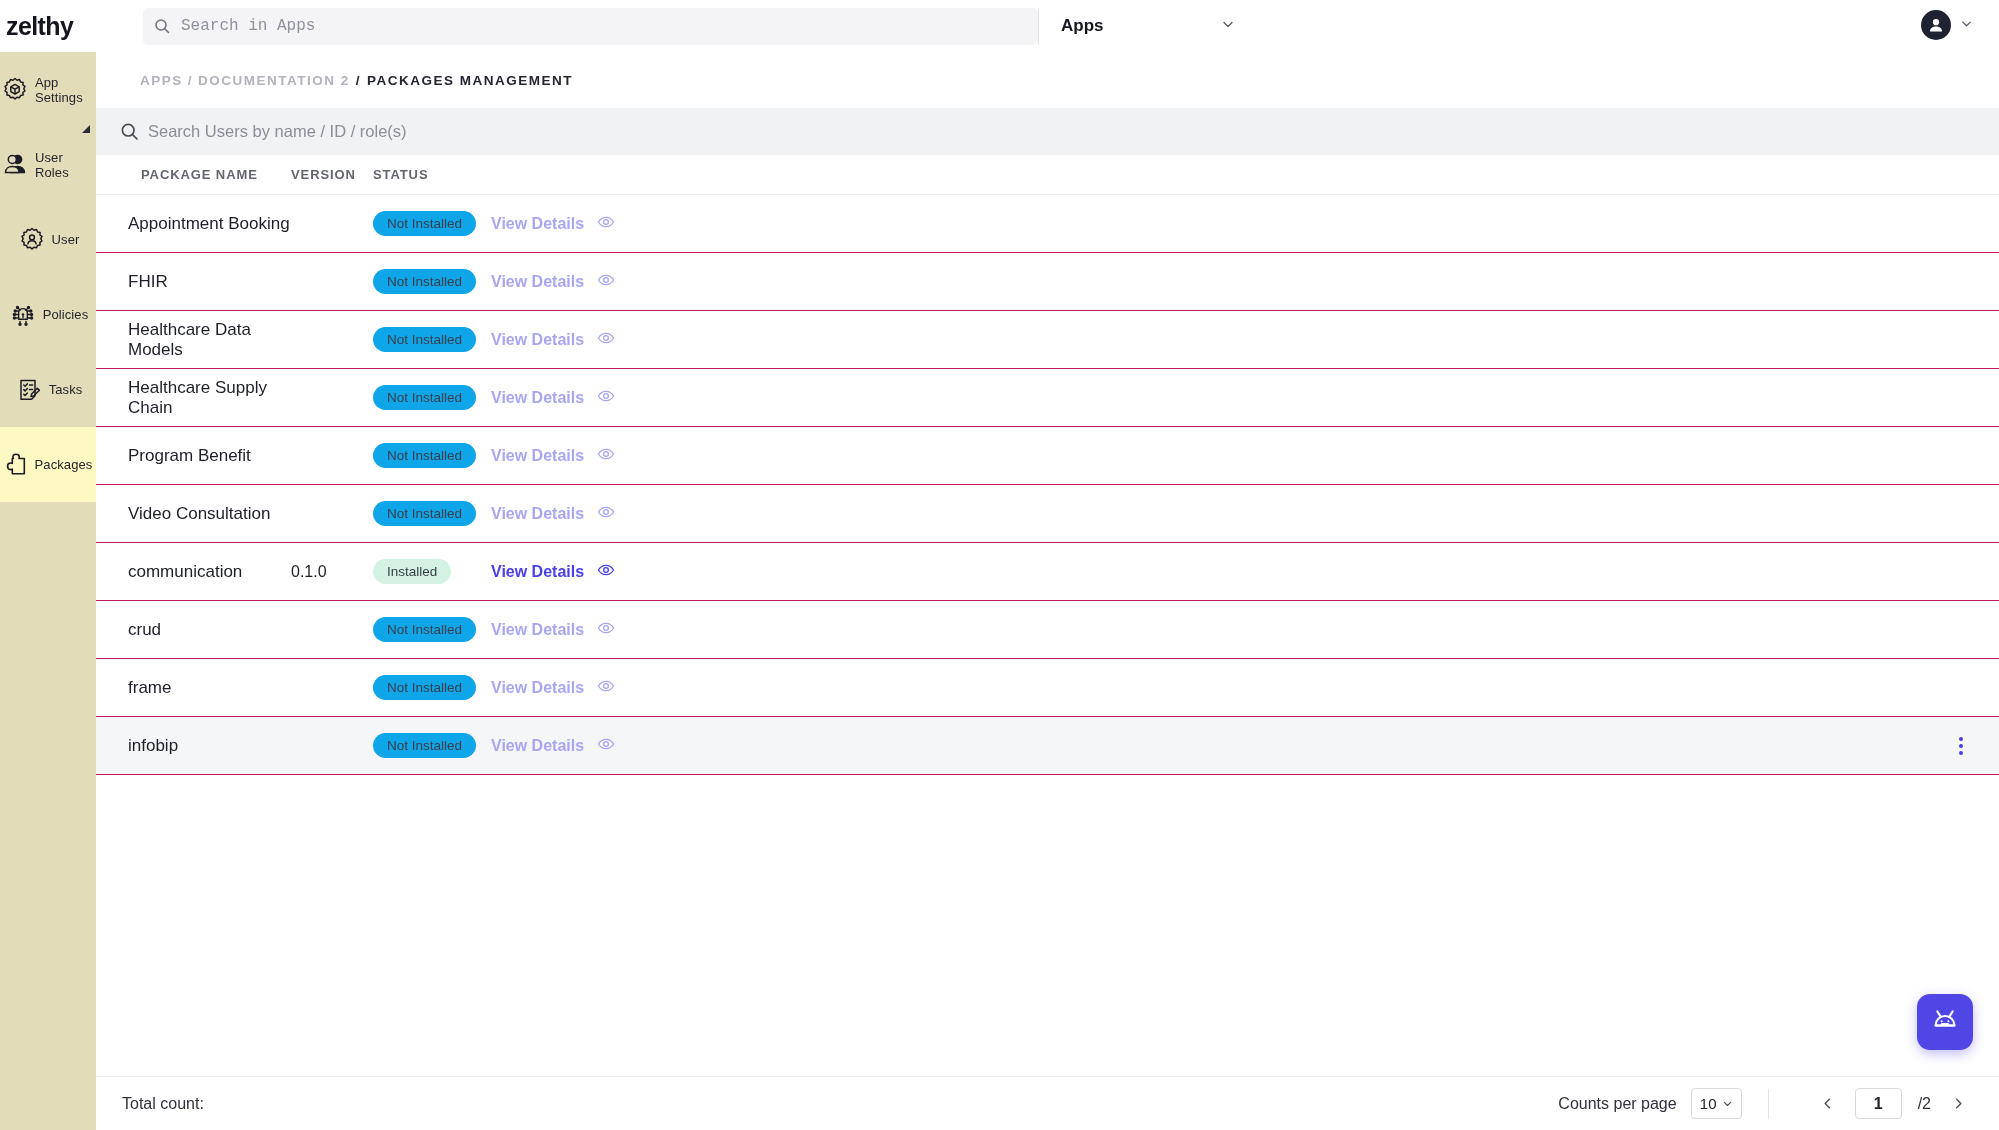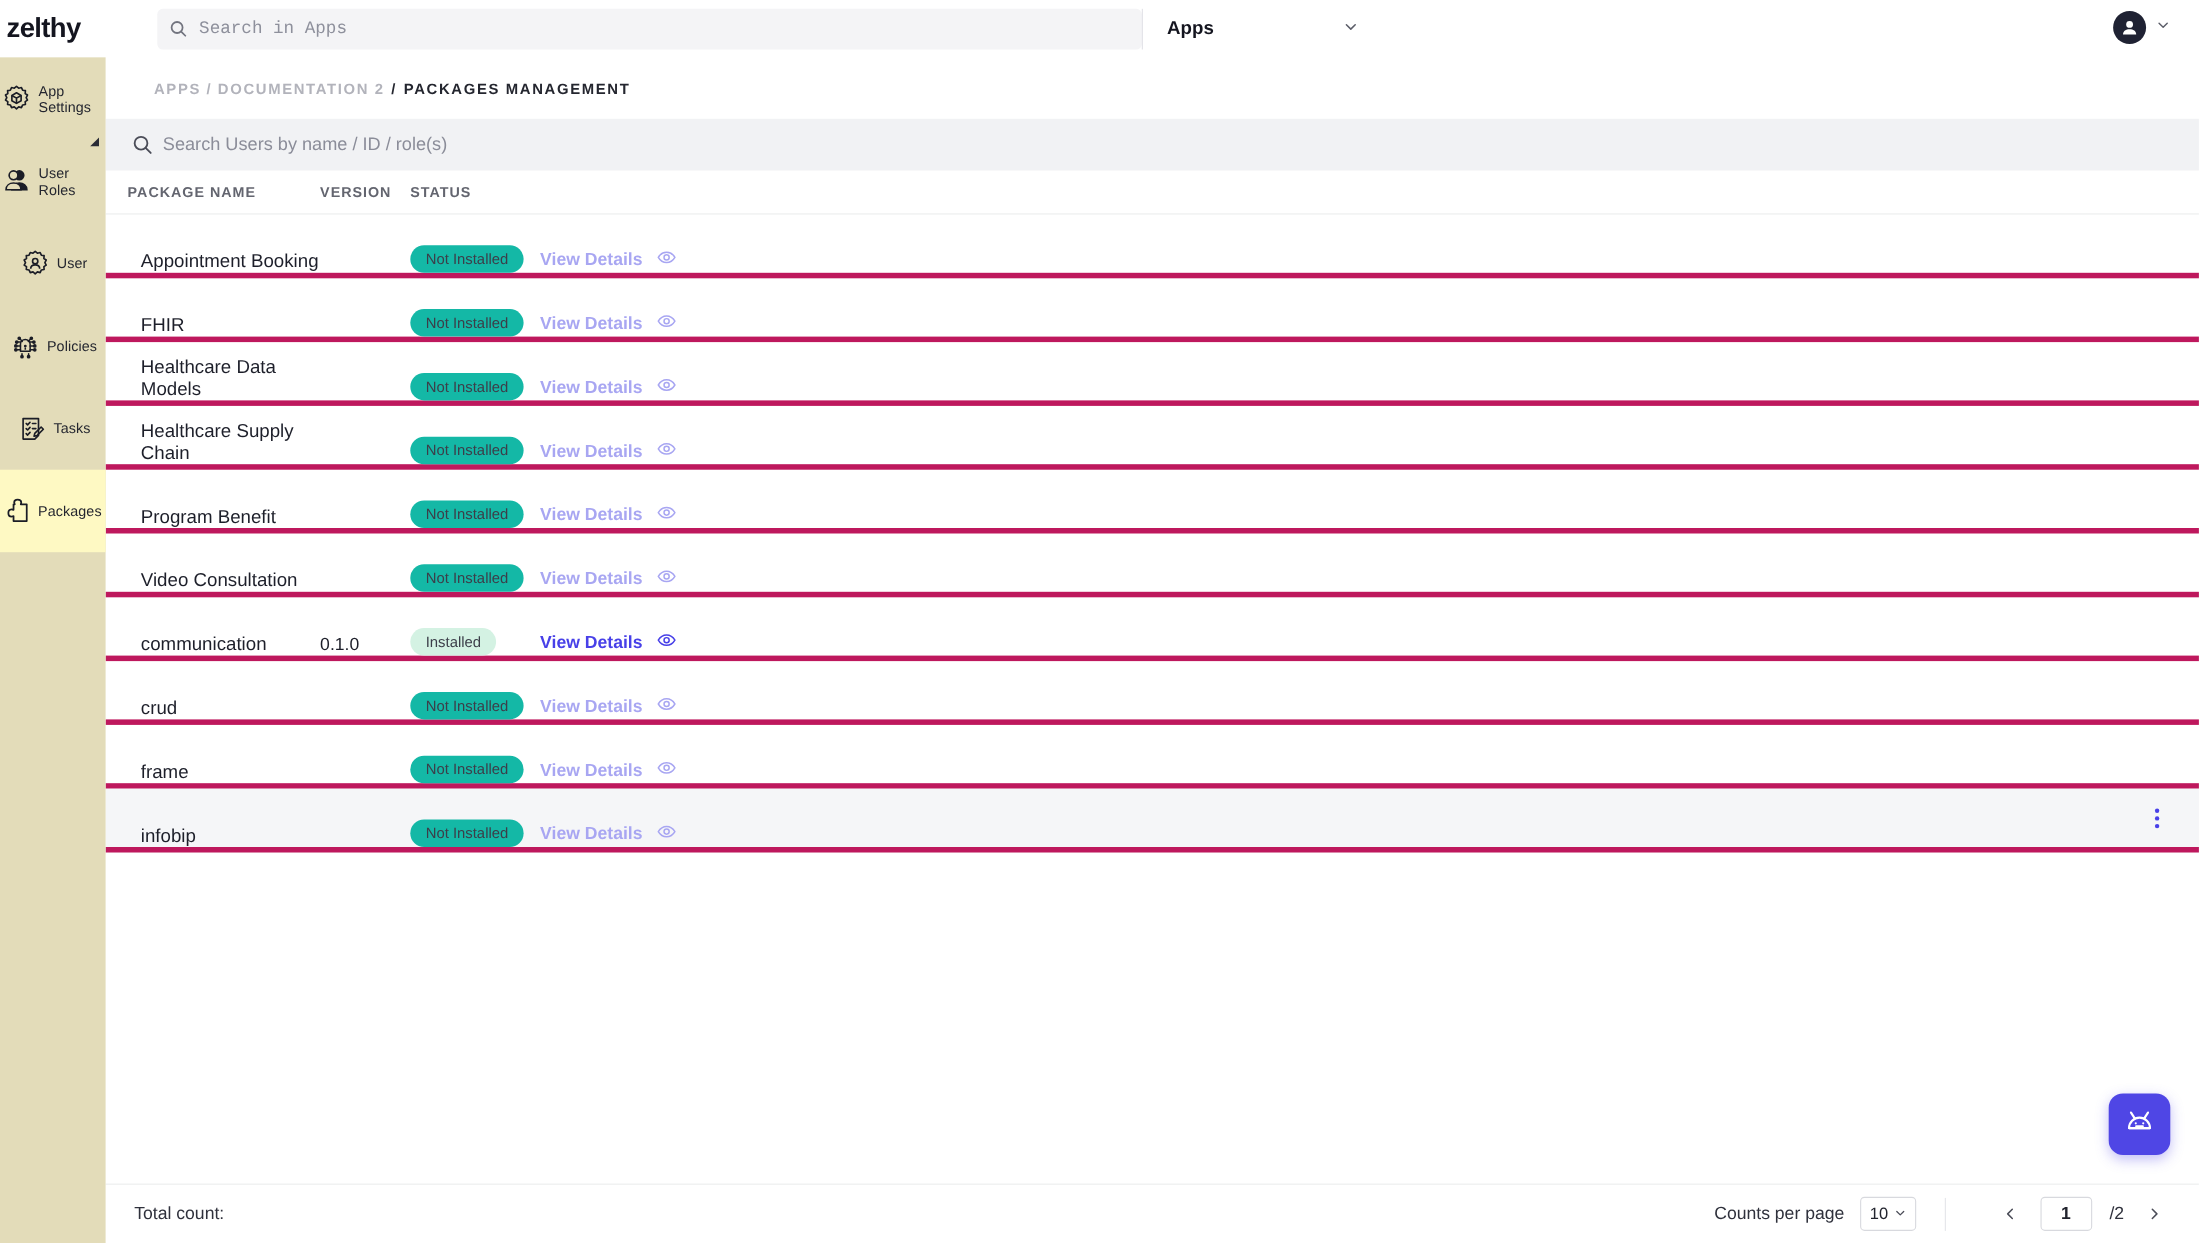--- a/index.html
+++ b/index.html
@@ -114,40 +114,40 @@
   .usersearch input::placeholder { color: #8b8d99; }
 
   
   .thead {
     height: 40px; display: flex; align-items: center;
     border-bottom: 1px solid #eceded;
     font-size: 13px; letter-spacing: 0.9px; font-weight: 700;
     color: #63656f;
   }
   .tr {
-    height: 58px; display: flex; align-items: flex-end;
-    border-bottom: 5px solid #be185d;
+    height: 58px; display: flex; align-items: center;
+    border-bottom: 1px solid #be185d;
     position: relative;
   }
   .tr.hl { background: #f5f6f8; }
   .c-name    { width: 195px; padding-left: 32px; flex: 0 0 auto; }
   .c-version { width: 82px;  flex: 0 0 auto; }
   .c-status  { width: 118px; flex: 0 0 auto; }
   .c-action  { width: 200px; flex: 0 0 auto; }
-  .thead .c-name { padding-left: 20px; }
+  .thead .c-name { padding-left: 45px; }
 
   .cellname { font-size: 17px; color: #1d1f2a; }
   .cellver  { font-size: 16px; color: #1d1f2a; }
 
   .badge {
     display: inline-flex; align-items: center; justify-content: center;
     height: 25px; padding: 0 14px; border-radius: 13px;
     font-size: 13.5px; font-weight: 400;
   }
-  .badge.notinstalled { background: #14b8a6; color: #3c3e49; }
+  .badge.notinstalled { background: #0ea5e9; color: #3c3e49; }
   .badge.installed    { background: #d4f2e3; color: #3c3e49; }
 
   .viewdetails {
     display: flex; align-items: center; gap: 13px;
     font-size: 16px; font-weight: 700; cursor: pointer;
   }
   .viewdetails.dim    { color: #a8a6f2; }
   .viewdetails.strong { color: #4840e8; }
 
   .kebab {

